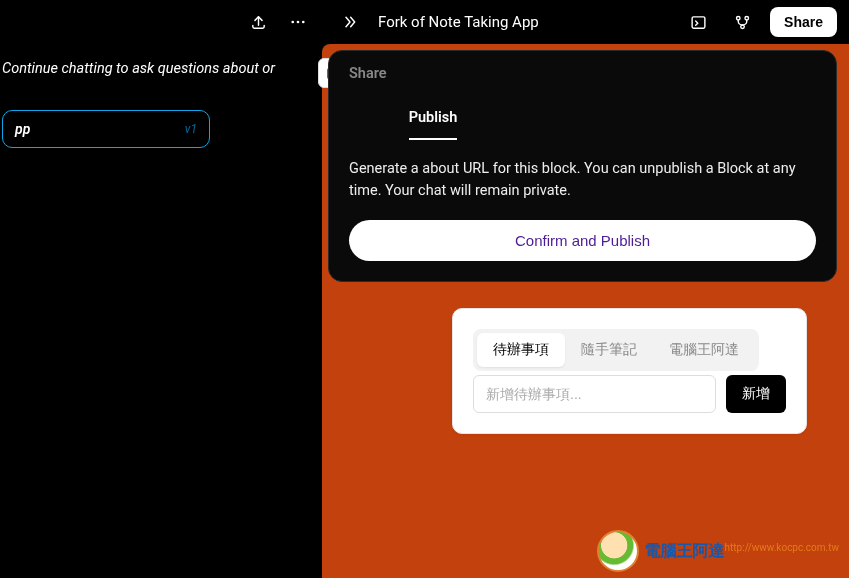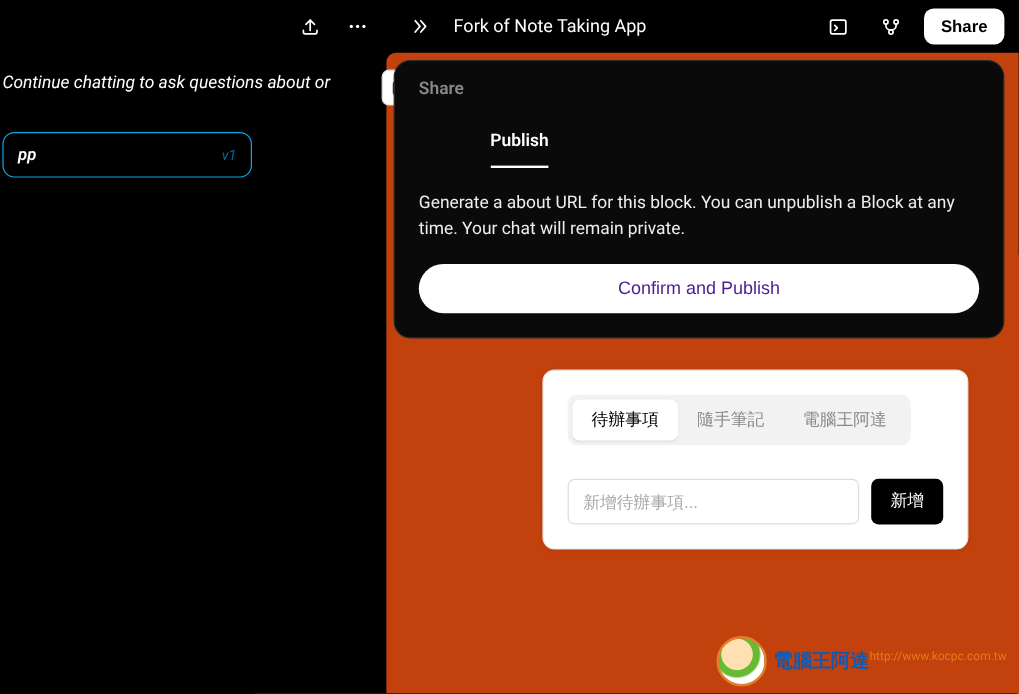--- a/index.html
+++ b/index.html
@@ -180,21 +180,21 @@
   color: #888;
 }
 .app-tab.active {
   background: #fff;
   color: #000;
   box-shadow: 0 1px 2px rgba(0,0,0,0.08);
 }
 .app-input-row {
   display: flex;
   gap: 10px;
-  margin-top: 28px;
+  margin-top: 4px;
 }
 .app-input {
   flex: 1;
   border: 1px solid #ddd;
   border-radius: 6px;
   padding: 10px 12px;
   font-size: 14px;
   color: #000;
 }
 .app-input::placeholder { color: #aaa; }

